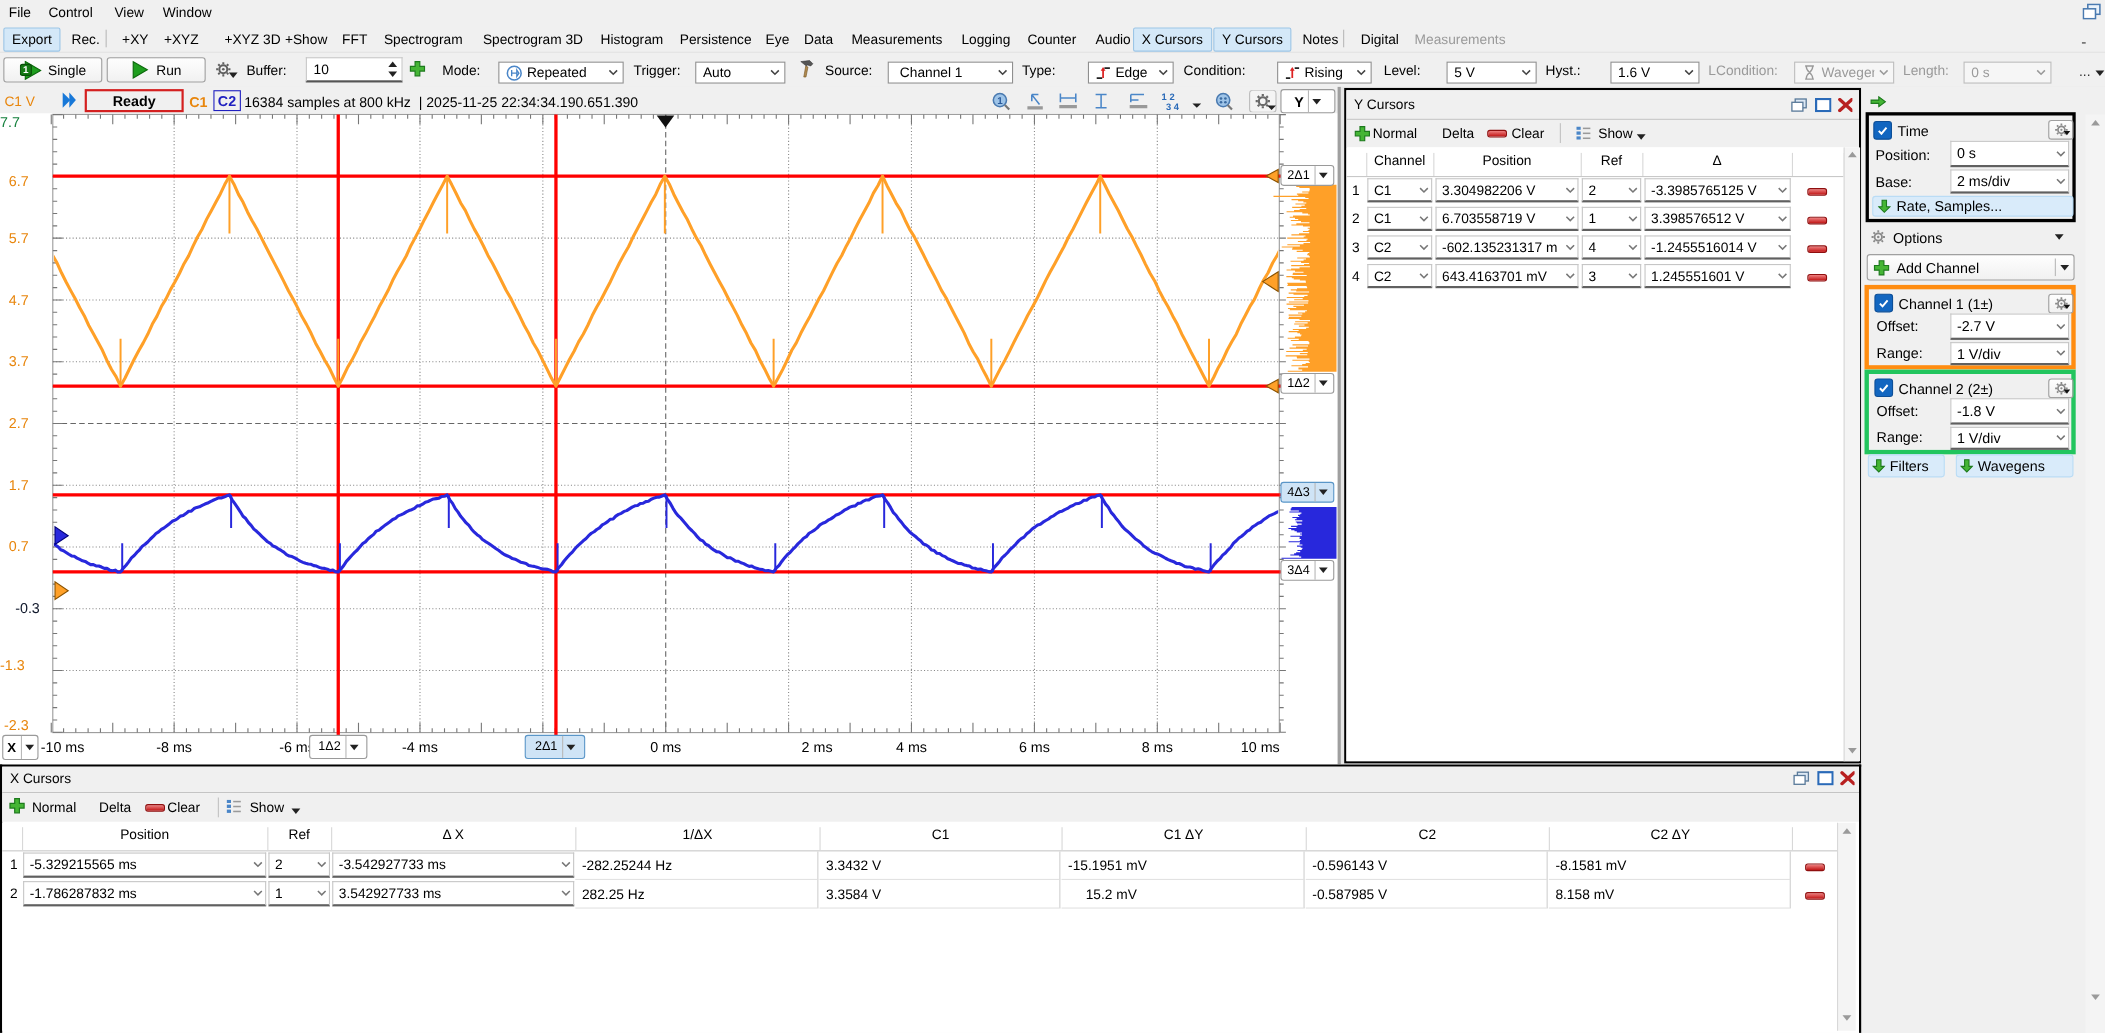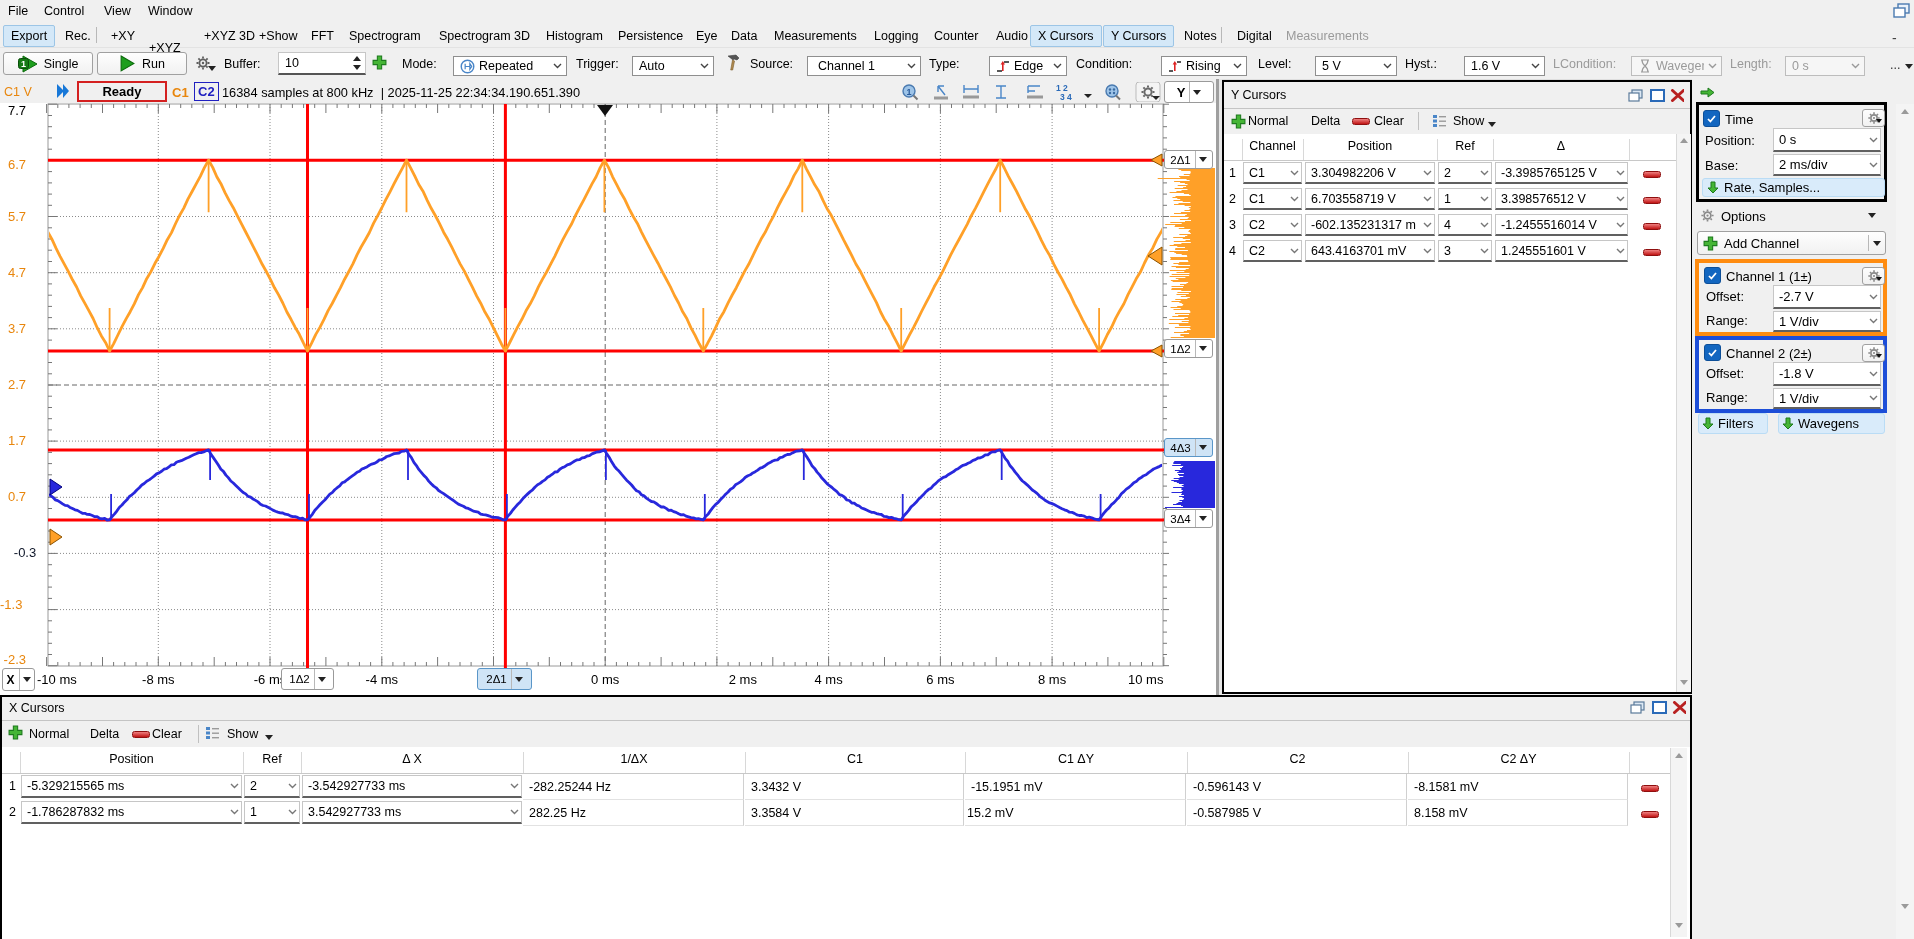--- a/index.html
+++ b/index.html
@@ -39,21 +39,21 @@
     <span class="ab" style="left:1893px;top:3px"><svg width="17" height="15" viewBox="0 0 17 15">
         <rect x="5" y="1" width="11" height="9" fill="#eaf2fa" stroke="#4a7ab0" stroke-width="1.4"></rect>
         <rect x="1" y="5" width="11" height="9" fill="#fff" stroke="#4a7ab0" stroke-width="1.4"></rect>
       </svg></span>
   </div>
 <div class="ab row" style="left:0;top:23px;width:1914px;height:24px;border-bottom:1px solid #e3e3e3">
     <span class="tab hl ab" style="left:3px;top:2px;">Export</span>
     <span class="tab ab" style="left:57px;top:2px;">Rec.</span>
     <span class="ab" style="left:96px;top:4px;width:1px;height:16px;background:#b8b8b8"></span>
     <span class="tab ab" style="left:103px;top:2px;">+XY</span>
-    <span class="tab ab" style="left:141px;top:14px;">+XYZ</span>
+    <span class="tab ab" style="left:141px;top:2px;">+XYZ</span>
     <span class="tab ab" style="left:196px;top:2px;">+XYZ 3D</span>
     <span class="tab ab" style="left:251px;top:2px;">+Show</span>
     <span class="tab ab" style="left:303px;top:2px;">FFT</span>
     <span class="tab ab" style="left:341px;top:2px;">Spectrogram</span>
     <span class="tab ab" style="left:431px;top:2px;">Spectrogram 3D</span>
     <span class="tab ab" style="left:538px;top:2px;">Histogram</span>
     <span class="tab ab" style="left:610px;top:2px;">Persistence</span>
     <span class="tab ab" style="left:688px;top:2px;">Eye</span>
     <span class="tab ab" style="left:723px;top:2px;">Data</span>
     <span class="tab ab" style="left:766px;top:2px;">Measurements</span>
@@ -284,21 +284,21 @@
 <div class="ab" style="left:1219px;top:79px;width:3px;height:616px;background:#e6e6e6"></div>
 <span class="sbtn" style="left:1164px;top:81px;width:50px;height:22px;font-size:13px">
     <b>Y</b>
     <span class="sep"></span>
     <span class="tri-d" style="border-top-color:#222"></span>
   </span>
 <span class="sbtn" style="left:1164px;top:150px;width:49px;height:19px">2Δ1<span class="sep"></span><span class="tri-d" style="border-top-color:#222"></span></span>
 <span class="sbtn" style="left:1164px;top:339px;width:49px;height:19px">1Δ2<span class="sep"></span><span class="tri-d" style="border-top-color:#222"></span></span>
 <span class="sbtn hl" style="left:1164px;top:438px;width:49px;height:19px">4Δ3<span class="sep"></span><span class="tri-d" style="border-top-color:#222"></span></span>
 <span class="sbtn" style="left:1164px;top:509px;width:49px;height:19px">3Δ4<span class="sep"></span><span class="tri-d" style="border-top-color:#222"></span></span>
-<span class="ab" style="left:0;top:103px;width:26px;text-align:right;color:#000000;font-size:13px">7.7</span>
+<span class="ab" style="left:0;top:103px;width:26px;text-align:left;color:#15803d;font-size:13px">7.7</span>
 <span class="ab" style="left:0;top:157px;width:26px;text-align:right;color:#e8860d;font-size:13px">6.7</span>
 <span class="ab" style="left:0;top:208.5px;width:26px;text-align:right;color:#e8860d;font-size:13px">5.7</span>
 <span class="ab" style="left:0;top:264.7px;width:26px;text-align:right;color:#e8860d;font-size:13px">4.7</span>
 <span class="ab" style="left:0;top:320.8px;width:26px;text-align:right;color:#e8860d;font-size:13px">3.7</span>
 <span class="ab" style="left:0;top:377px;width:26px;text-align:right;color:#e8860d;font-size:13px">2.7</span>
 <span class="ab" style="left:0;top:433.1px;width:26px;text-align:right;color:#e8860d;font-size:13px">1.7</span>
 <span class="ab" style="left:0;top:489.3px;width:26px;text-align:right;color:#e8860d;font-size:13px">0.7</span>
 <span class="ab" style="left:12px;top:545.4px;width:26px;text-align:center;color:#0f172a;font-size:13px">-0.3</span>
 <span class="ab" style="left:0;top:597px;width:26px;color:#e8860d;font-size:13px">-1.3</span>
 <span class="ab" style="left:0;top:652px;width:26px;text-align:right;color:#e8860d;font-size:13px">-2.3</span>
@@ -552,21 +552,21 @@
         </svg>
       </span>
       <span class="ab lbl" style="left:7px;top:50px">Range:</span>
       <span class="ddu ab" style="left:74px;top:48px;width:108px;height:21px">
         <span class="ddt">1 V/div</span>
         <svg width="9" height="6" viewBox="0 0 9 6" style="flex:none">
           <polyline points="1,1 4.5,4.5 8,1" fill="none" stroke="#777" stroke-width="1.4"></polyline>
         </svg>
       </span>
     </div>
-    <div class="ab" style="left:3px;top:257px;width:192px;height:77px;border:4px solid #1d4ed8;box-sizing:border-box;background:#f0f0f0">
+    <div class="ab" style="left:3px;top:257px;width:192px;height:77px;border:4px solid #22c55e;box-sizing:border-box;background:#f0f0f0">
       <span class="ab" style="left:5px;top:4px"><span class="chk">
           <svg width="9" height="8" viewBox="0 0 9 8">
             <polyline points="1,4 3.4,6.5 8,1" fill="none" stroke="#fff" stroke-width="1.8"></polyline>
           </svg>
         </span></span>
       <span class="ab lbl" style="left:27px;top:6px">Channel 2 (2±)</span>
       <span class="btn ab" style="left:163px;top:4px;width:23px;height:18px">
         <svg width="14" height="14" viewBox="0 0 16 16" style="flex:none">
           <path d="M8 1.5v2M8 12.5v2M1.5 8h2M12.5 8h2M3.4 3.4l1.4 1.4M11.2 11.2l1.4 1.4M12.6 3.4l-1.4 1.4M4.8 11.2l-1.4 1.4" stroke="#8a8a8a" stroke-width="1.8"></path>
           <circle cx="8" cy="8" r="3.6" fill="none" stroke="#8a8a8a" stroke-width="1.8"></circle>
@@ -692,21 +692,21 @@
         </svg>
       </span>
       <span class="ddu ab" style="left:300px;top:53px;width:220px;height:23px">
         <span class="ddt">3.542927733 ms</span>
         <svg width="9" height="6" viewBox="0 0 9 6" style="flex:none">
           <polyline points="1,1 4.5,4.5 8,1" fill="none" stroke="#777" stroke-width="1.4"></polyline>
         </svg>
       </span>
       <span class="ab tcell" style="left:521px;top:52px;width:221px;height:26px;line-height:26px;padding-left:6px;border-bottom:1px solid #e2e2e2">282.25 Hz</span>
       <span class="ab tcell" style="left:743px;top:52px;width:219px;height:26px;line-height:26px;padding-left:6px;border-bottom:1px solid #e2e2e2">3.3584 V</span>
-      <span class="ab tcell" style="left:963px;top:52px;width:221px;height:26px;line-height:26px;padding-left:2px;border-bottom:1px solid #e2e2e2">15.2 mV</span>
+      <span class="ab tcell" style="left:963px;top:52px;width:221px;height:26px;line-height:26px;padding-left:22px;border-bottom:1px solid #e2e2e2">15.2 mV</span>
       <span class="ab tcell" style="left:1185px;top:52px;width:220px;height:26px;line-height:26px;padding-left:6px;border-bottom:1px solid #e2e2e2">-0.587985 V</span>
       <span class="ab tcell" style="left:1406px;top:52px;width:220px;height:26px;line-height:26px;padding-left:6px;border-bottom:1px solid #e2e2e2">8.158 mV</span>
       <span class="ab rdash" style="left:1639px;top:63px"></span>
       <div class="scroll" style="left:1668px;top:0;width:16px;height:189px">
         <span class="tri-u ab" style="left:4px;top:5px;border-bottom-color:#9a9a9a"></span>
         <span class="tri-d ab" style="left:4px;top:175px;border-top-color:#9a9a9a"></span>
       </div>
     </div>
   </div>
 </body></html>

